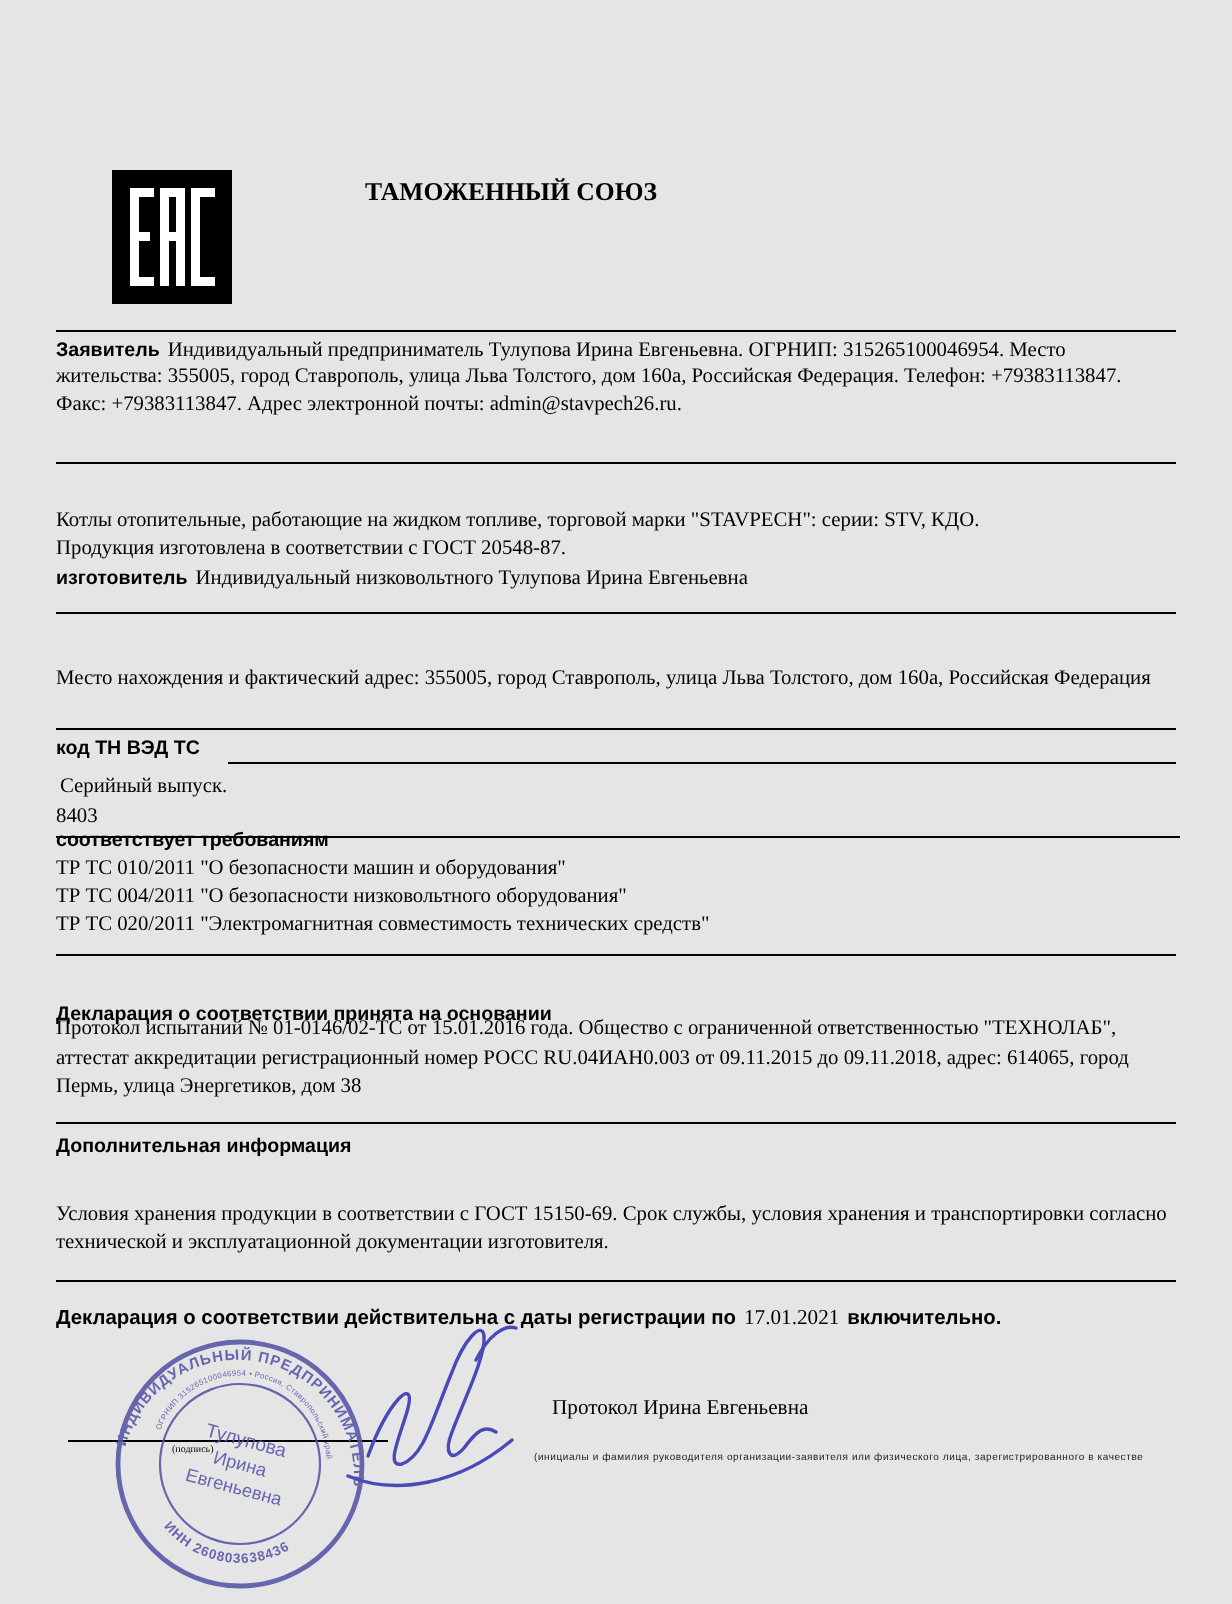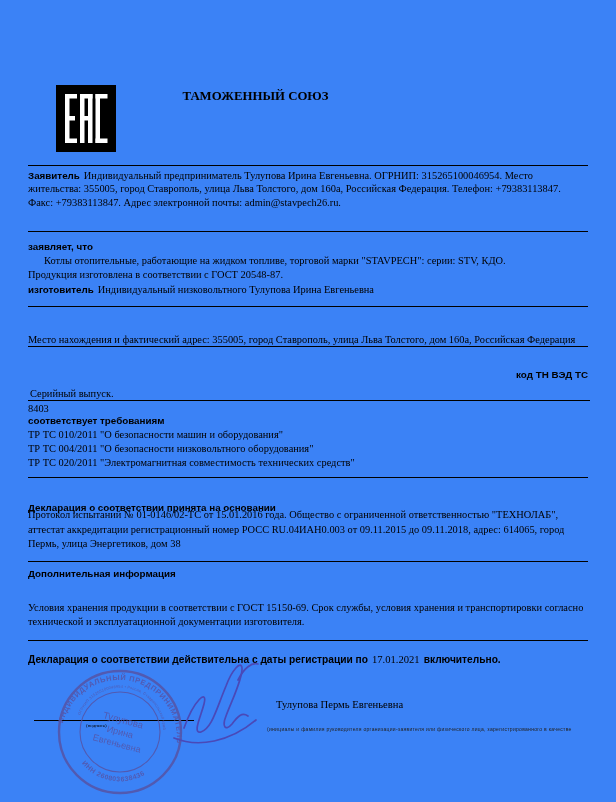--- a/index.html
+++ b/index.html
@@ -1,32 +1,32 @@
 <!DOCTYPE html>
 <html><head>
 <meta charset="utf-8">
 <style>
   html,body { margin:0; padding:0; }
   body { width:616px; height:802px; background:#ffffff; overflow:hidden; }
   #page {
-    position:relative; width:616px; height:802px; background:#3b82f6;
+    position:relative; width:616px; height:802px; background:#e5e5e5;
     font-family:"Liberation Serif", serif; color:#000;
   }
   .abs { position:absolute; }
   .sans  { font-family:"Liberation Sans", sans-serif; font-weight:bold; }
   .body-text { font-size:10.4px; line-height:13.4px; }
   .label { font-size:9.8px; }
   .rule { position:absolute; left:28px; width:560px; height:0; border-top:1.6px solid #000; }
   .title-block { left:28px; top:89px; width:455px; text-align:center;
     font-family:"Liberation Serif", serif; font-weight:bold; font-size:12.8px; line-height:15.5px; }
   .eac-box { left:56px; top:85px; width:60px; height:67px; }
   .para { left:28px; width:560px; }
   .inline-label { margin-right:4px; }
-  .underlined-row { border-bottom:1.2px solid #000; padding-bottom:0; }
-  .tnved-row { display:flex; align-items:flex-end;flex-direction:column; }
+  .underlined-row { border-bottom:1.2px solid #000; padding-bottom:18px; }
+  .tnved-row { display:flex; align-items:flex-start; }
   .fill-line { flex:1; border-bottom:1.2px solid #000; height:12px; margin-left:14px; }
   .validity .date { font-family:"Liberation Serif", serif; font-weight:normal; font-size:10.6px;text-align:center; }
   .validity { font-size:10.2px; }
   .sig-line { position:absolute; left:34px; top:720px; width:160px; height:0; border-top:1.4px solid #000; }
   .sig-caption { left:86px; top:723px; font-size:5px; color:#000; }
   .fine-print { left:267px; top:726px; font-size:5px; letter-spacing:0.3px; color:#222;
     font-family:"Liberation Sans", sans-serif; white-space:nowrap; }
   .holder-name { left:276px; top:699px; font-size:10.6px; }
   .stamp { left:54px; top:666px; opacity:0.88; }
   .signature-ink { left:168px; top:650px; }
@@ -61,22 +61,21 @@
   </div>
 
   <div class="rule" style="top:165px;"></div>
 
   <div class="abs para body-text" style="top:169px;">
     <span class="sans label inline-label">Заявитель</span><span>Индивидуальный предприниматель Тулупова Ирина Евгеньевна.  ОГРНИП: 315265100046954. Место жительства: 355005, город Ставрополь, улица Льва Толстого, дом 160а, Российская Федерация. Телефон: +79383113847. Факс: +79383113847. Адрес электронной почты: admin@stavpech26.ru.</span>
   </div>
 
   <div class="rule" style="top:231px;"></div>
 
-  <div class="abs para sans label" style="top:241px;">заявляет, что</div>
-  <div class="abs para body-text" style="top:254px;margin-left:16px;">Котлы отопительные, работающие на жидком топливе, торговой марки "STAVPECH": серии: STV, КДО.</div>
+  <div class="abs para body-text" style="top:254px;">Котлы отопительные, работающие на жидком топливе, торговой марки "STAVPECH": серии: STV, КДО.</div>
   <div class="abs para body-text" style="top:268px;">Продукция изготовлена в соответствии с ГОСТ 20548-87.</div>
   <div class="abs para body-text" style="top:283px;">
     <span class="sans label inline-label">изготовитель</span><span>Индивидуальный низковольтного Тулупова Ирина Евгеньевна</span>
   </div>
 
   <div class="rule" style="top:306px;"></div>
 
   <div class="abs para body-text underlined-row" style="top:333px;">Место нахождения и фактический адрес: 355005, город Ставрополь, улица Льва Толстого, дом 160а, Российская Федерация</div>
 
   <div class="abs para tnved-row" style="top:369px;">
@@ -141,16 +140,16 @@
   <div class="abs signature-ink">
     <svg width="100" height="100" viewBox="0 0 100 100">
       <g fill="none" stroke="#4a49b8" stroke-width="1.7" stroke-linecap="round">
         <path d="M 16,78 C 26,50 40,38 36,54 C 33,66 24,84 33,82 C 44,78 48,60 58,36 C 64,20 73,10 74,18 C 75,28 64,50 58,66 C 54,76 57,82 64,74 C 70,66 74,62 80,66"></path>
         <path d="M 6,88 C 30,98 62,92 88,70"></path>
         <path d="M 70,30 C 76,18 84,12 90,14"></path>
       </g>
     </svg>
   </div>
 
-  <div class="abs holder-name">Тулупова Пермь Евгеньевна</div>
+  <div class="abs holder-name">Протокол Ирина Евгеньевна</div>
   <div class="abs fine-print">(инициалы и фамилия руководителя организации-заявителя или физического лица, зарегистрированного в качестве</div>
 
 </div>
 
 </body></html>

